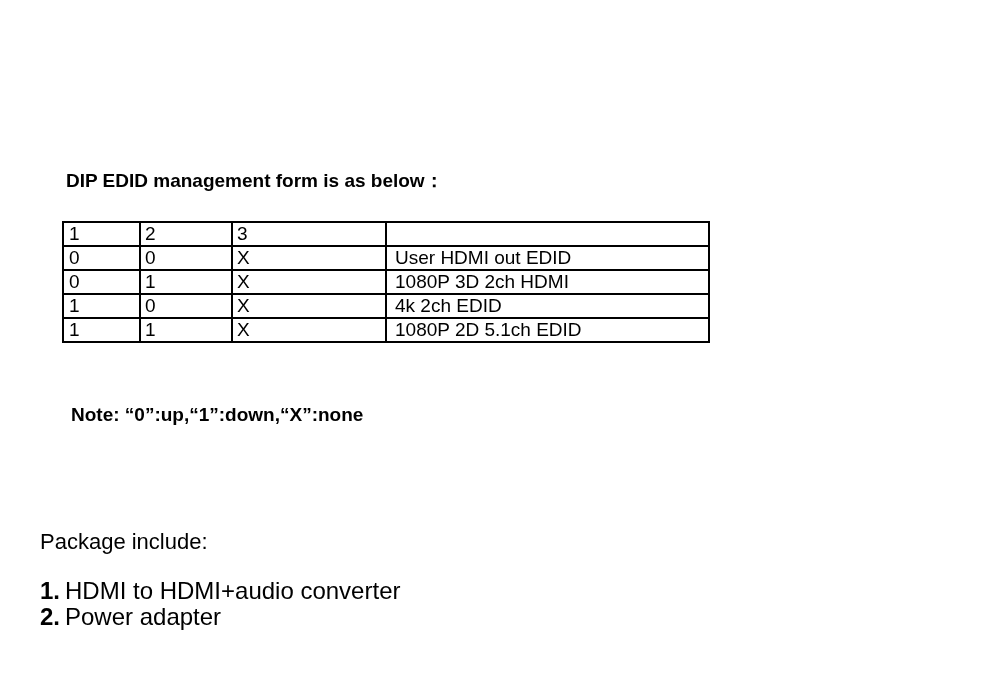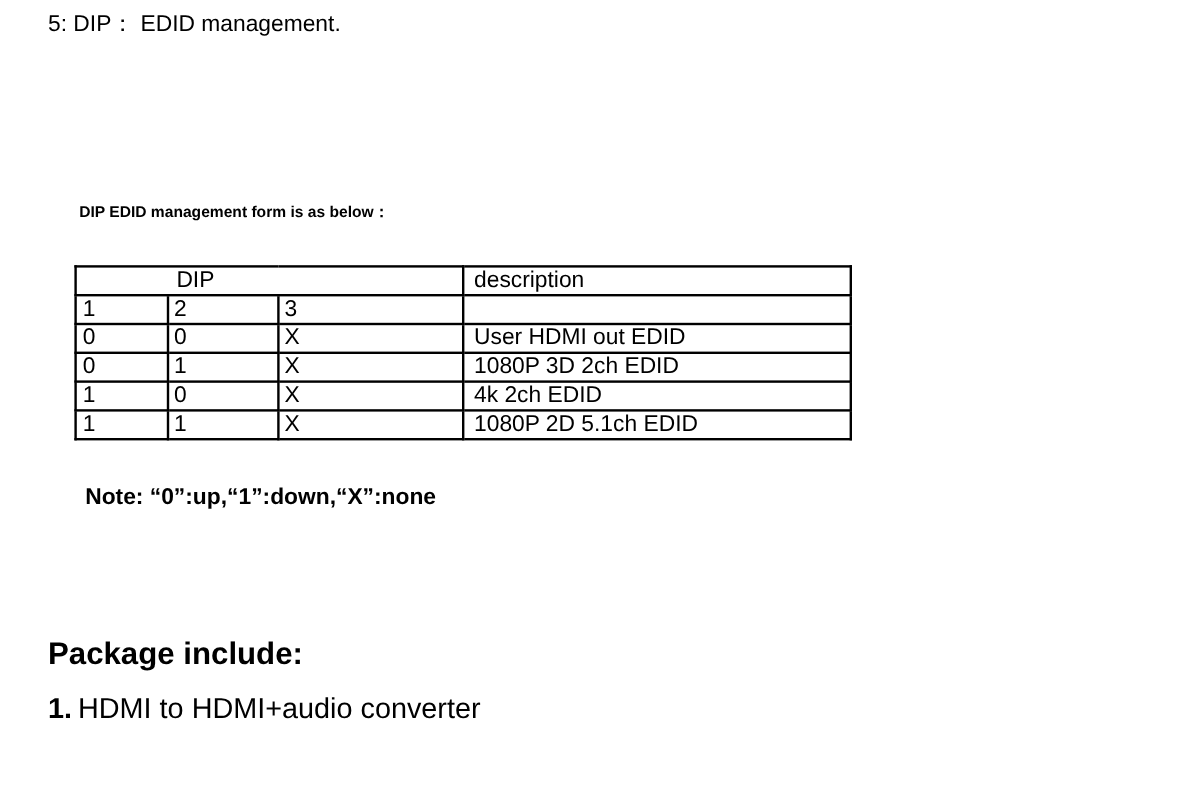--- a/index.html
+++ b/index.html
@@ -9,21 +9,21 @@
     color:#000000;
     position:relative;
     overflow:hidden;
   }
   .intro {
     position:absolute; left:40px; top:7px;
     font-size:19px; line-height:27px;
   }
   .form-heading {
     position:absolute; left:66px; top:168px;
-    font-size:13px; font-weight:700;
+    font-size:19px; font-weight:700;
   }
   .dip-table {
     position:absolute; left:62px; top:221px;
     width:646px;
     border-collapse:collapse; table-layout:fixed;
     font-size:19px;
   }
   .dip-table td {
     border:2px solid #000000;
     height:24px;
@@ -36,66 +36,61 @@
   .dip-table td.c2 { padding-left:4px; }
   .dip-table td.c3 { padding-left:4px; }
   .dip-table td.desc { padding-left:8px; }
   .dip-table td.dip-head { padding-left:83px; }
   .note {
     position:absolute; left:71px; top:404px;
     font-size:19px; font-weight:700;text-align:right;
   }
   .pkg-heading {
     position:absolute; left:40px; top:529px;
-    font-size:26px; font-weight:700;
+    font-size:22px; font-weight:400;
   }
   .pkg-list {
     position:absolute; left:40px; top:578px;
     font-size:24px; line-height:25.5px;
   }
   .pkg-list .num { font-weight:700; margin-right:5px; }
 </style>
 </head>
 <body>
 
 <div class="intro">
-  <div>5: DIP： EDID management.</div>
 </div>
 
 <div class="form-heading">DIP EDID management form is as below：</div>
 
 <table class="dip-table">
   <colgroup>
     <col style="width:77px">
     <col style="width:92px">
     <col style="width:154px">
     <col style="width:323px">
   </colgroup>
   <tbody>
-    <tr>
-      <td class="dip-head" colspan="3">DIP</td>
-      <td class="desc">description</td>
-    </tr>
     <tr>
       <td class="c1">1</td>
       <td class="c2">2</td>
       <td class="c3">3</td>
       <td class="desc"></td>
     </tr>
     <tr>
       <td class="c1">0</td>
       <td class="c2">0</td>
       <td class="c3">X</td>
       <td class="desc">User HDMI out EDID</td>
     </tr>
     <tr>
       <td class="c1">0</td>
       <td class="c2">1</td>
       <td class="c3">X</td>
-      <td class="desc">1080P 3D 2ch EDID</td>
+      <td class="desc">1080P 3D 2ch HDMI</td>
     </tr>
     <tr>
       <td class="c1">1</td>
       <td class="c2">0</td>
       <td class="c3">X</td>
       <td class="desc">4k 2ch EDID</td>
     </tr>
     <tr>
       <td class="c1">1</td>
       <td class="c2">1</td>
@@ -106,13 +101,16 @@
 </table>
 
 <div class="note">Note: “0”:up,“1”:down,“X”:none</div>
 
 <div class="pkg-heading">Package include:</div>
 
 <div class="pkg-list">
   <div>
     <span class="num">1.</span><span>HDMI to HDMI+audio converter</span>
   </div>
+  <div>
+    <span class="num">2.</span><span>Power adapter</span>
+  </div>
 </div>
 
 </body></html>

